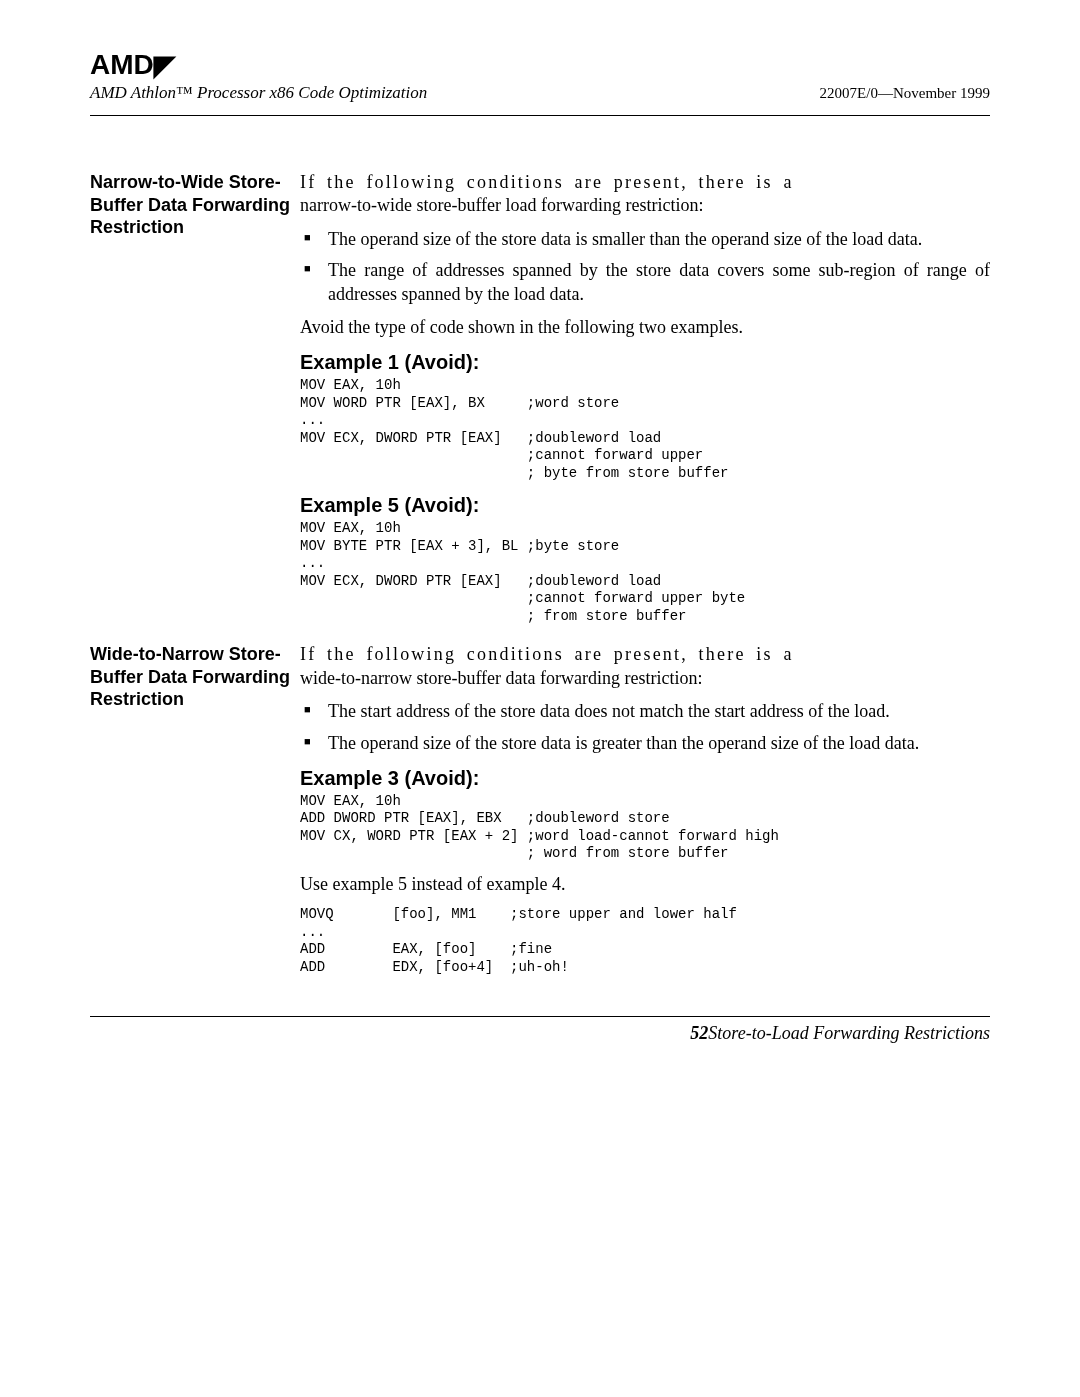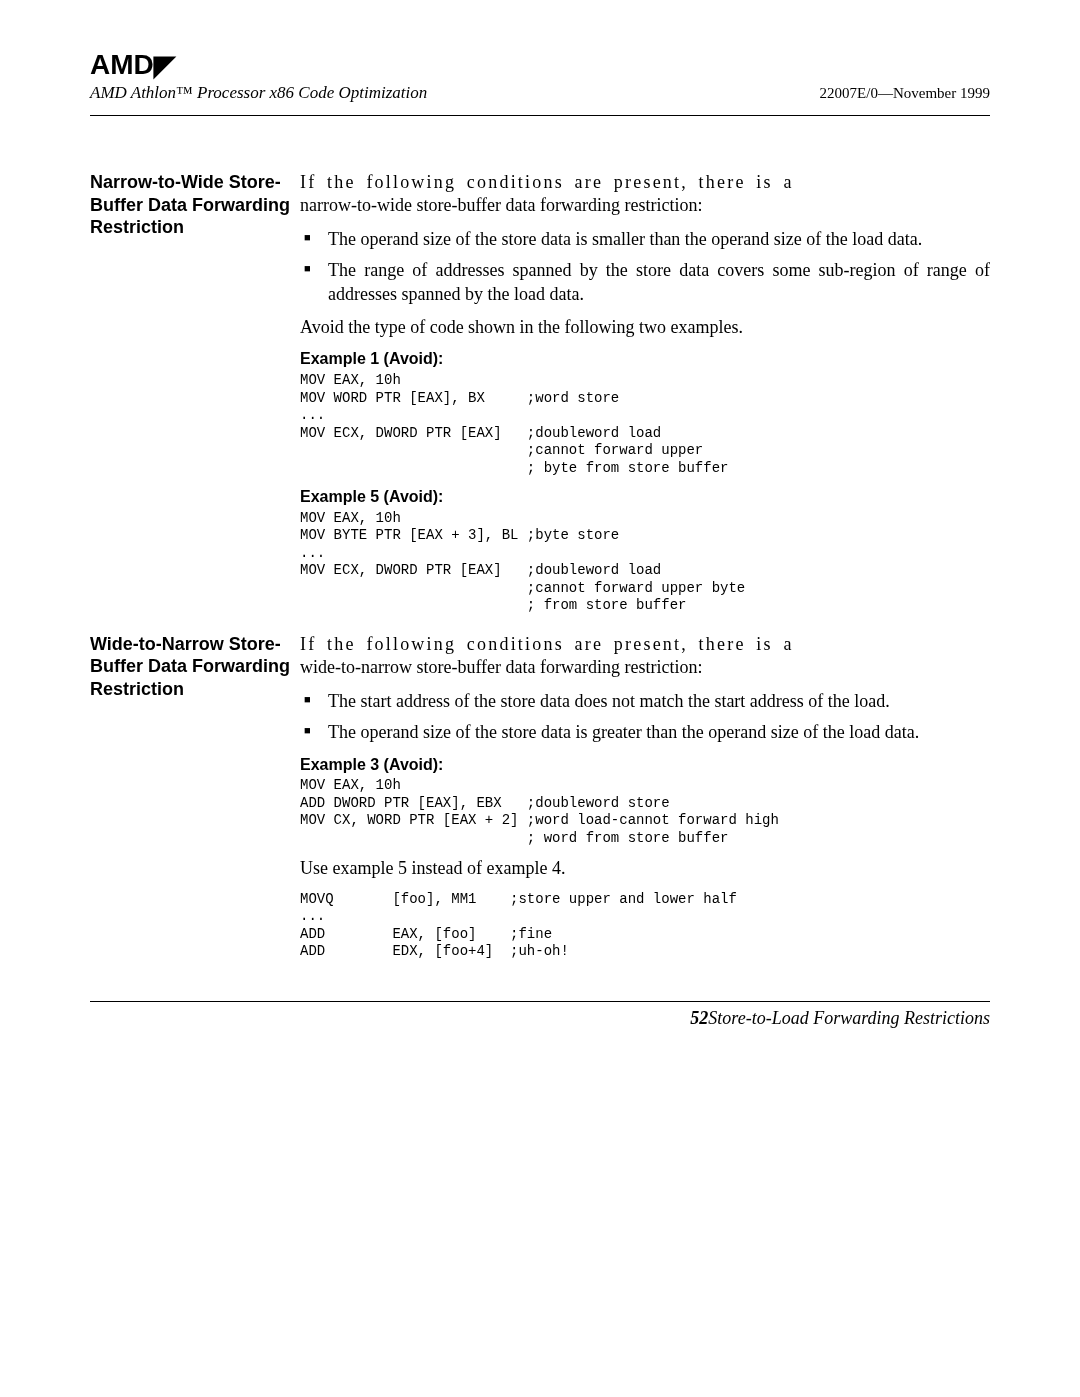--- a/index.html
+++ b/index.html
@@ -83,21 +83,21 @@
   ul.sq li::before {
     content: "■";
     position: absolute;
     left: 4px;
     top: 2px;
     font-size: 11px;
   }
   .example-title {
     font-family: Arial, Helvetica, sans-serif;
     font-weight: 900;
-    font-size: 16px;
+    font-size: 20px;
     margin: 10px 0 0 0;
   }
   pre.code {
     font-family: 'Courier New', Courier, monospace;
     font-size: 14px;
     line-height: 1.25;
     margin: 2px 0 10px 0;
     white-space: pre;
   }
   .footer-rule {
@@ -128,21 +128,21 @@
 
   <div class="header-row">
     <span class="doc-title">AMD Athlon™ Processor x86 Code Optimization</span>
     <span class="doc-id">22007E/0—November 1999</span>
   </div>
   <hr class="hr-top">
 
   <div class="section">
     <div class="side-heading">Narrow-to-Wide Store-Buffer Data Forwarding Restriction</div>
     <div class="body-col">
-      <p><span class="stretched" style="letter-spacing:2.2px;word-spacing:4px;">If the following conditions are present, there is a</span><br><span>narrow-to-wide store-buffer data forwarding restriction:</span></p>
+      <p><span class="stretched" style="letter-spacing:2.2px;word-spacing:4px;">If the following conditions are present, there is a</span><br><span>narrow-to-wide store-buffer load forwarding restriction:</span></p>
       <ul class="sq">
         <li>The operand size of the store data is smaller than the operand size of the load data.</li>
         <li>The range of addresses spanned by the store data covers some sub-region of range of addresses spanned by the load data.</li>
       </ul>
       <p>Avoid the type of code shown in the following two examples.</p>
 
       <div class="example-title">Example 1 (Avoid):</div>
       <pre class="code">MOV EAX, 10h
 MOV WORD PTR [EAX], BX     ;word store
 ...

